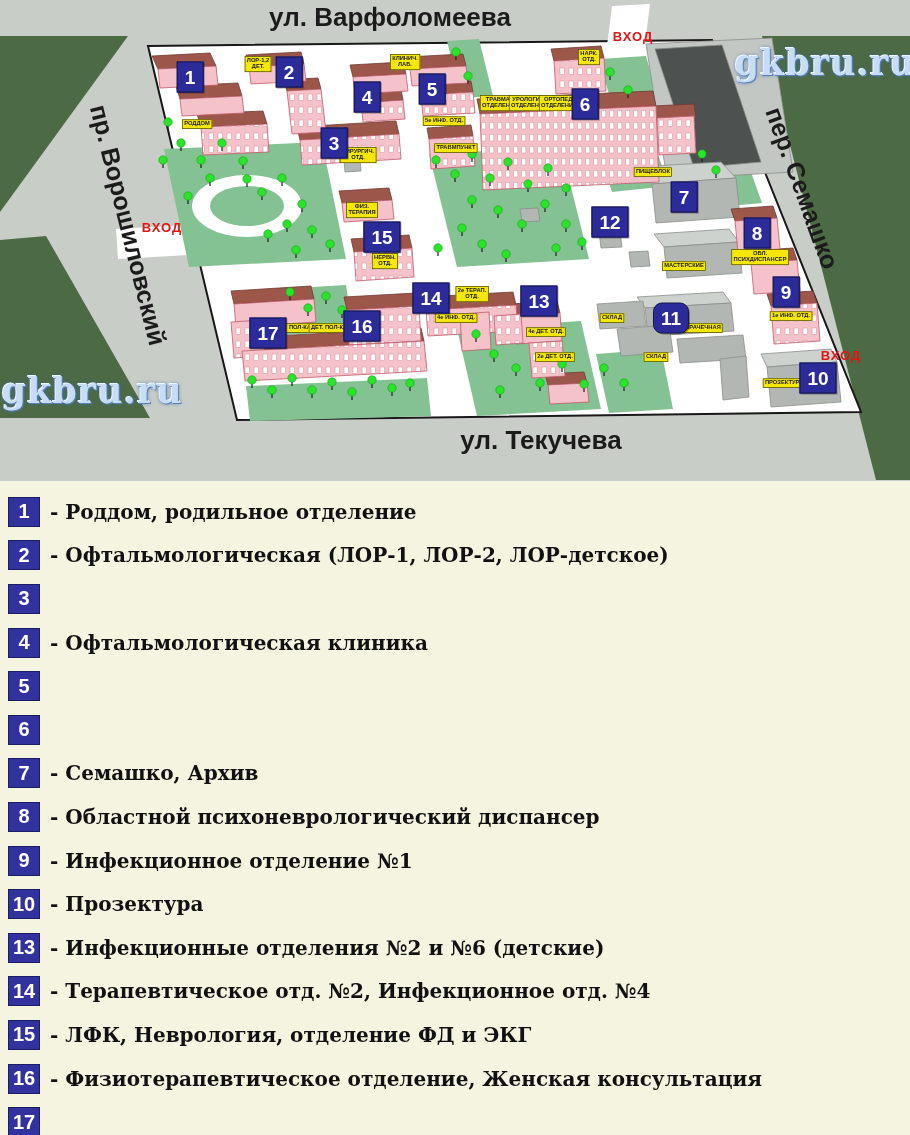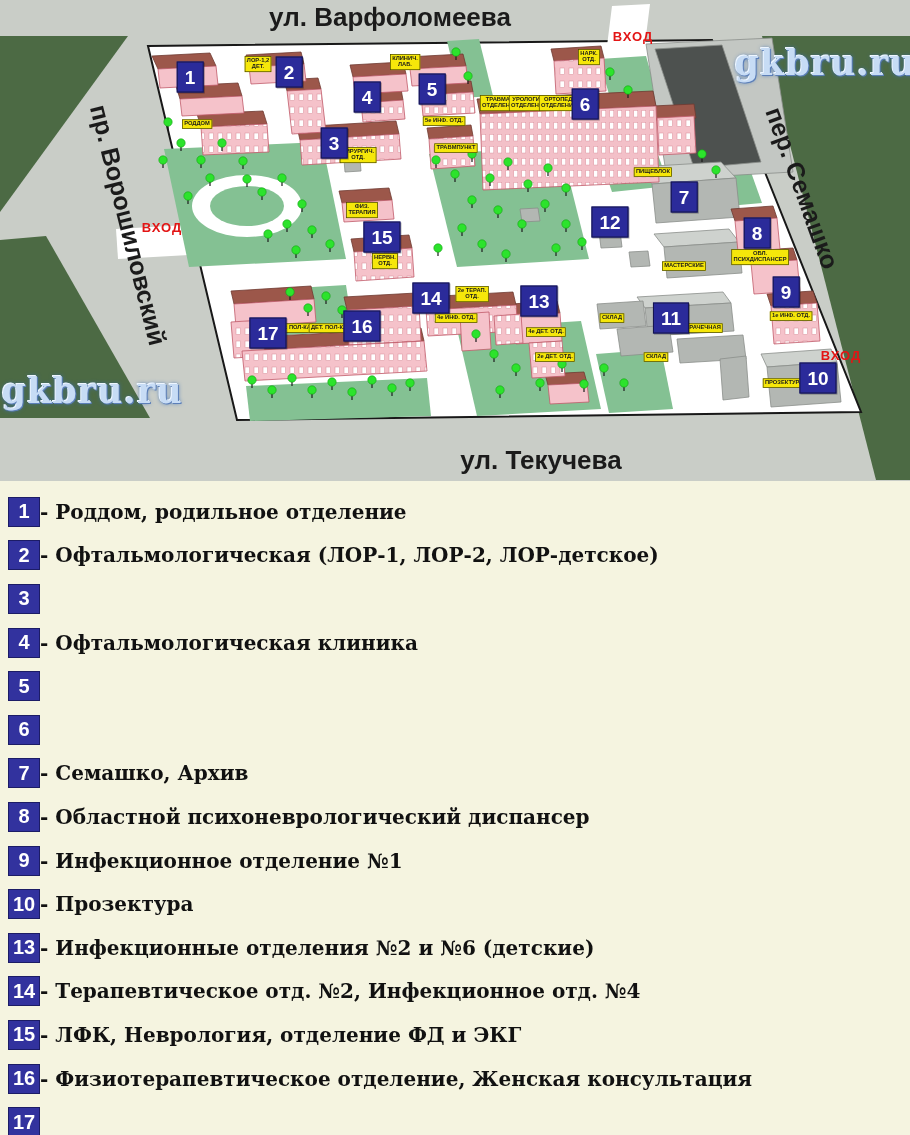--- a/index.html
+++ b/index.html
@@ -4,21 +4,21 @@
 <style>
   html,body{margin:0;padding:0;}
   #stage{position:relative;width:910px;height:1135px;overflow:hidden;
          font-family:"Liberation Sans",sans-serif;background:#f5f4e0;}
   
   #map{position:absolute;left:0;top:0;width:910px;height:481px;background:#c9cdc7;}
   #map svg{position:absolute;left:0;top:0;}
   .street{position:absolute;color:#1b1b1b;font-weight:bold;white-space:nowrap;
           transform:translate(-50%,-50%);}
   .street-top{left:390px;top:17px;font-size:26px;text-align:right;}
-  .street-bottom{left:541px;top:460px;font-size:26px;}
+  .street-bottom{left:541px;top:440px;font-size:26px;}
   .street-left{left:128px;top:225px;font-size:25px;transform:translate(-50%,-50%) rotate(76deg);}
   .street-right{left:802px;top:188px;font-size:25px;transform:translate(-50%,-50%) rotate(70deg);}
   .watermark{position:absolute;transform:translate(-50%,-50%);
              font-family:"DejaVu Serif",serif;font-weight:bold;font-size:35px;
              color:#c7dcf5;letter-spacing:1px;white-space:nowrap;
              text-shadow:1px 1px 0 #5c7fb8,-1px -1px 0 #eef6ff,0 0 4px #3a6fb8;}
   .wm-tr{left:825px;top:62px;}
   .wm-bl{left:92px;top:390px;}
   .vhod{position:absolute;transform:translate(-50%,-50%);color:#e31515;
         font-weight:bold;font-size:13px;letter-spacing:1px;white-space:nowrap;}
@@ -28,21 +28,21 @@
   .blabel{position:absolute;transform:translate(-50%,-50%) scale(.72);background:#f6e70a;
           border:1px solid #4a4a00;color:#1a1a1a;font-weight:bold;font-size:8px;
           line-height:1.1;padding:1px 2px;text-align:center;white-space:pre-line;}
   
   #legend{position:absolute;left:0;top:481px;width:910px;height:654px;
           background:#f5f4e0;box-sizing:border-box;padding:9px 0 0 8px;}
   .leg-row{height:43.6px;display:flex;align-items:center;}
   .leg-num{flex:none;width:32px;height:30px;background:#32329e;color:#fff;
            display:flex;align-items:center;justify-content:center;
            font-weight:bold;font-size:20px;border:1px solid #1c1c66;box-sizing:border-box;}
-  .leg-text{font-family:"DejaVu Serif",serif;font-weight:bold;
+  .leg-text{margin-left:10px;font-family:"DejaVu Serif",serif;font-weight:bold;
             font-size:20px;color:#111;white-space:nowrap;}
 </style>
 </head>
 <body>
 
 <div id="stage">
   <div id="map">
 
     <svg width="910" height="481" viewBox="0 0 910 481">
       <defs>
@@ -298,21 +298,21 @@
         <div class="marker" style="left: 190px; top: 77px;">1</div>
         <div class="marker" style="left: 289px; top: 72px;">2</div>
         <div class="marker" style="left: 334px; top: 143px;">3</div>
         <div class="marker" style="left: 367px; top: 97px;">4</div>
         <div class="marker" style="left: 432px; top: 89px;">5</div>
         <div class="marker" style="left: 585px; top: 104px;">6</div>
         <div class="marker" style="left: 684px; top: 197px;">7</div>
         <div class="marker" style="left: 757px; top: 233px;">8</div>
         <div class="marker" style="left: 786px; top: 292px;">9</div>
         <div class="marker" style="left: 818px; top: 378px;">10</div>
-        <div class="marker" style="left: 671px; top: 318px;">11</div>
+        <div class="marker" style="left: 671px; top: 318px; border-radius: 9px;">11</div>
         <div class="marker" style="left: 610px; top: 222px;">12</div>
         <div class="marker" style="left: 539px; top: 301px;">13</div>
         <div class="marker" style="left: 431px; top: 298px;">14</div>
         <div class="marker" style="left: 382px; top: 237px;">15</div>
         <div class="marker" style="left: 362px; top: 326px;">16</div>
         <div class="marker" style="left: 268px; top: 333px;">17</div>
       </div>
   </div>
 
   <div id="legend">

